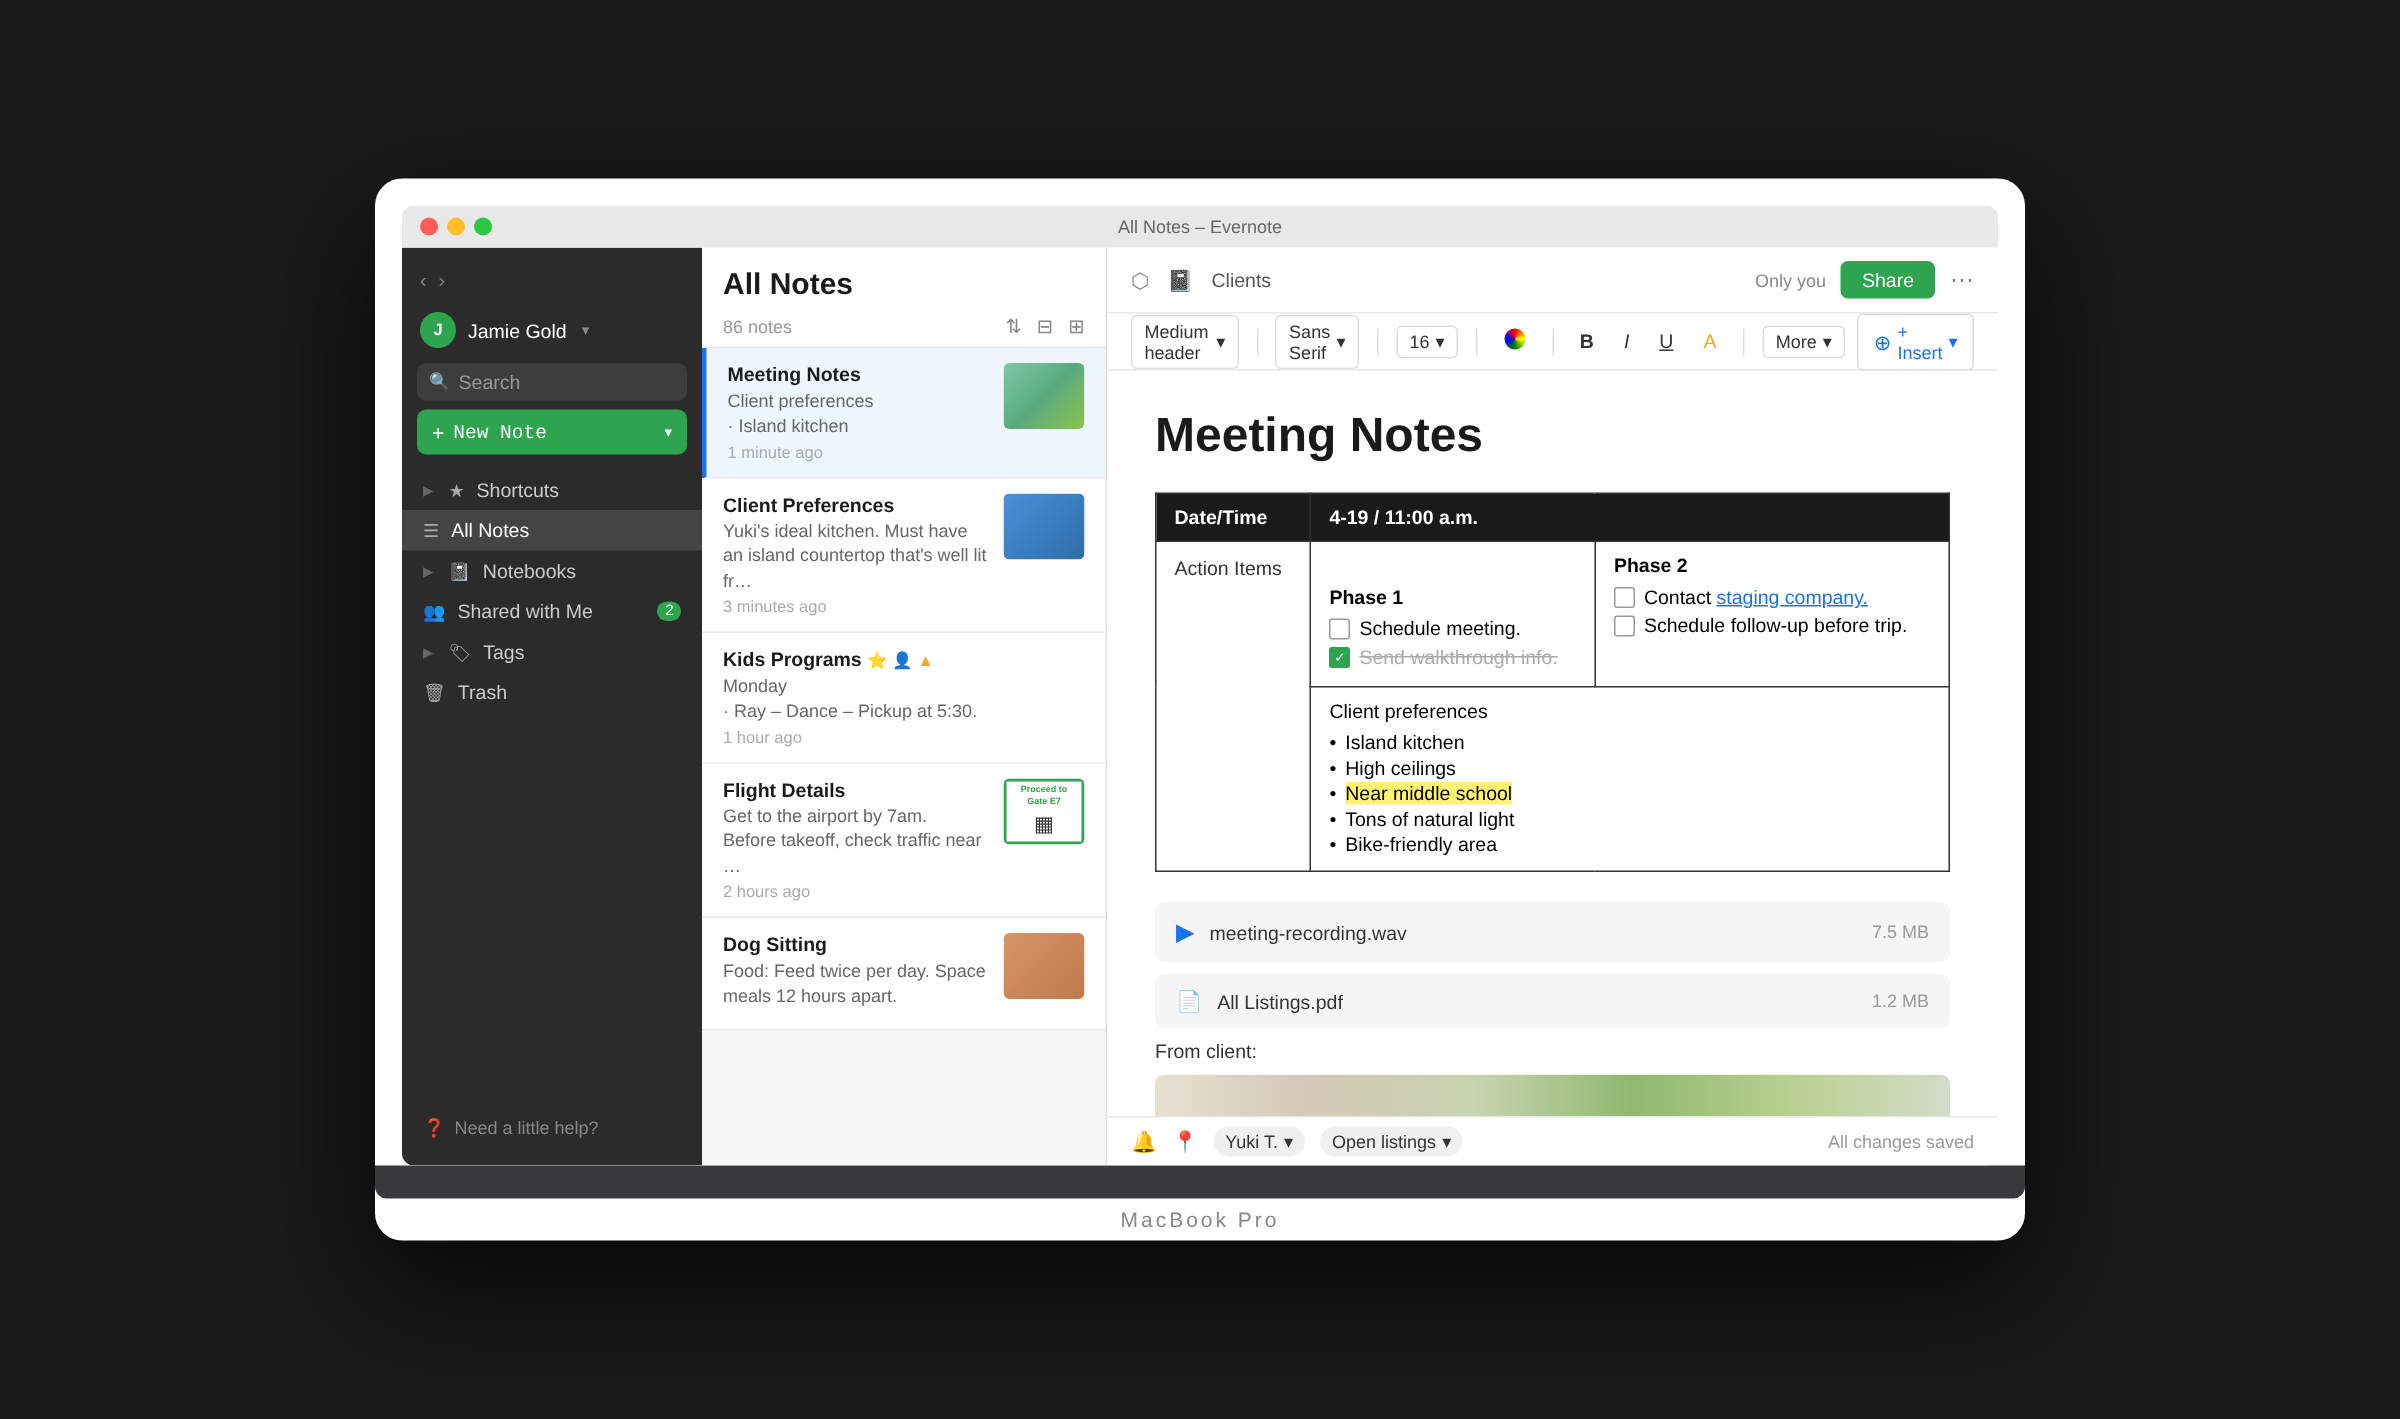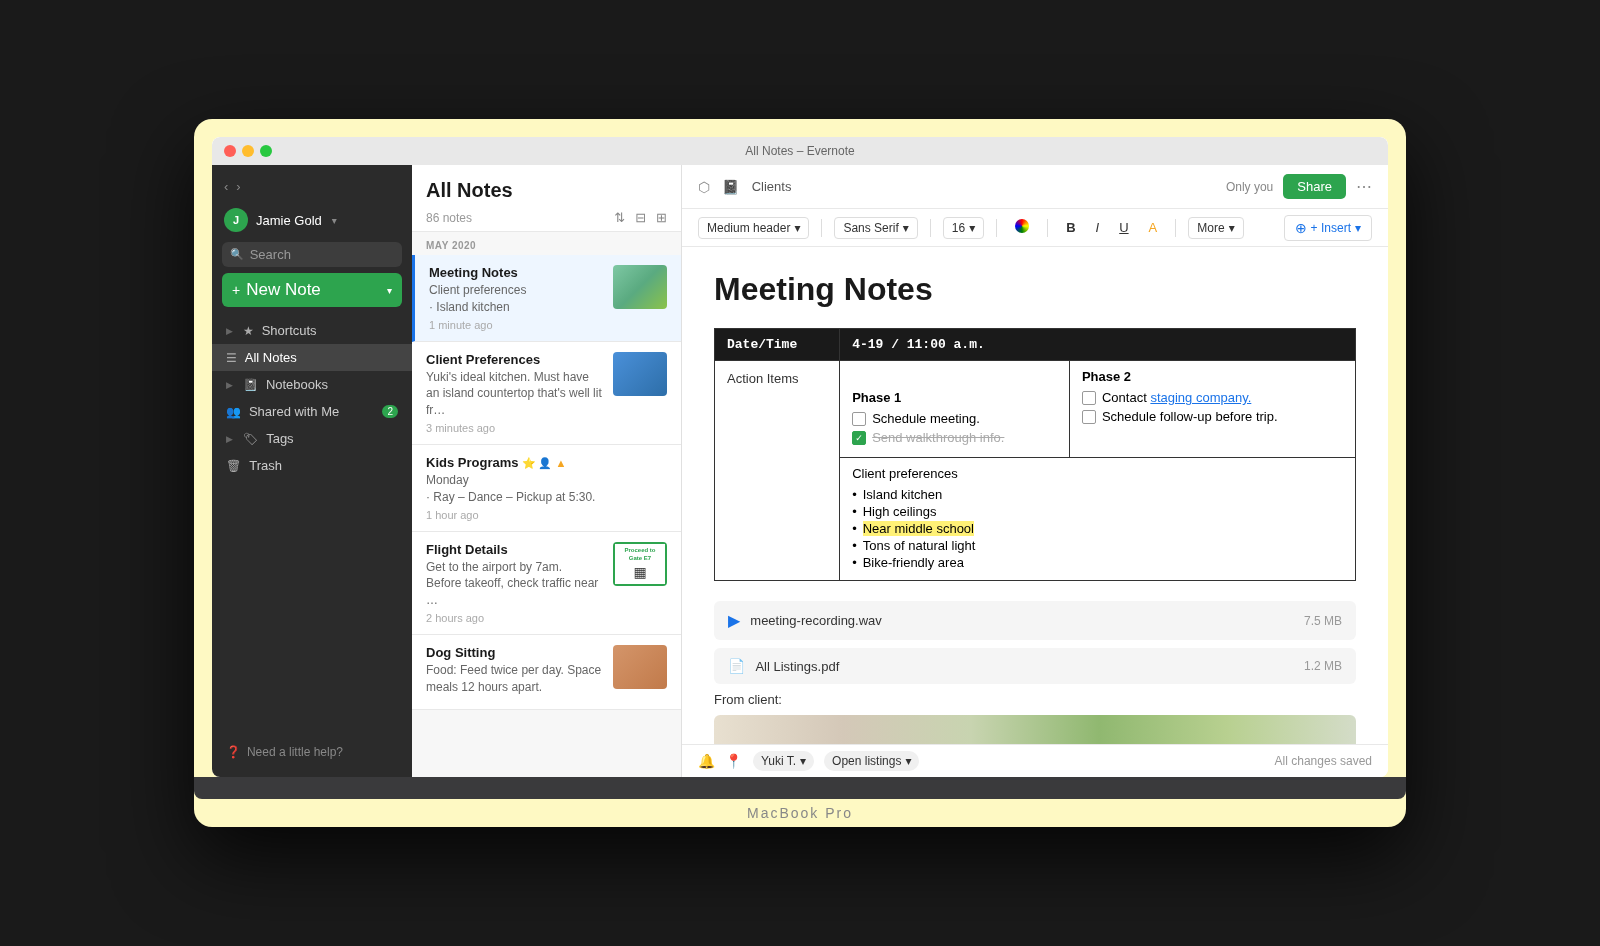--- a/index.html
+++ b/index.html
@@ -5,22 +5,22 @@
     * { box-sizing: border-box; margin: 0; padding: 0; }
     body {
       background: #1a1a1a;
       display: flex;
       align-items: center;
       justify-content: center;
       min-height: 100vh;
       font-family: -apple-system, BlinkMacSystemFont, 'Segoe UI', sans-serif;
     }
     .laptop-outer {
-      width: 1212px;
-      background: #fef9c3;
+      width: 1100px;
+      background: #ffffff;
       border-radius: 18px;
       padding: 18px 18px 0 18px;
       box-shadow: 0 30px 80px rgba(0,0,0,0.8);
     }
     .screen {
       background: #fff;
       border-radius: 8px;
       overflow: hidden;
       display: flex;
       flex-direction: column;
@@ -115,21 +115,21 @@
     .new-note-btn {
       margin: 0 10px 10px;
       background: #2da44e;
       border-radius: 6px;
       display: flex;
       align-items: center;
       padding: 7px 10px;
       gap: 6px;
       cursor: pointer;
     }
-    .new-note-label { color: #fff; font-size: 17px; font-weight: 500; flex: 1; }
+    .new-note-label { color: #fff; font-size: 13px; font-weight: 500; flex: 1; font-family: Liberation Mono, monospace; }
     .new-note-chevron { color: #fff; font-size: 10px; }
     .sidebar-item {
       display: flex;
       align-items: center;
       gap: 8px;
       padding: 6px 14px;
       color: #ccc;
       font-size: 13px;
       cursor: pointer;
     }
@@ -346,21 +346,20 @@
     }
     .meeting-table td, .meeting-table th {
       border: 1px solid #333;
       padding: 8px 12px;
       vertical-align: top;
     }
     .meeting-table .header-row td {
       background: #1a1a1a;
       color: #fff;
       font-weight: 600;
-      font-family: Liberation Mono, monospace;
     }
     .meeting-table .label-col {
       color: #333;
       font-weight: 500;
       white-space: nowrap;
     }
     .checkbox-item {
       display: flex;
       align-items: flex-start;
       gap: 6px;
@@ -529,21 +528,20 @@
           <div class="note-list-toolbar">
             <span class="note-count">86 notes</span>
             <div class="toolbar-icons">
               <span class="toolbar-icon">⇅</span>
               <span class="toolbar-icon">⊟</span>
               <span class="toolbar-icon">⊞</span>
             </div>
           </div>
         </div>
         <div class="note-list-body">
-          <div class="note-date-group">MAY 2020</div>
 
           <div class="note-item active">
             <div class="note-item-content">
               <div class="note-item-title">Meeting Notes</div>
               <div class="note-item-preview">
                 <span>Client preferences</span><br>
                 <span>· Island kitchen</span>
               </div>
               <div class="note-item-meta">1 minute ago</div>
             </div>

